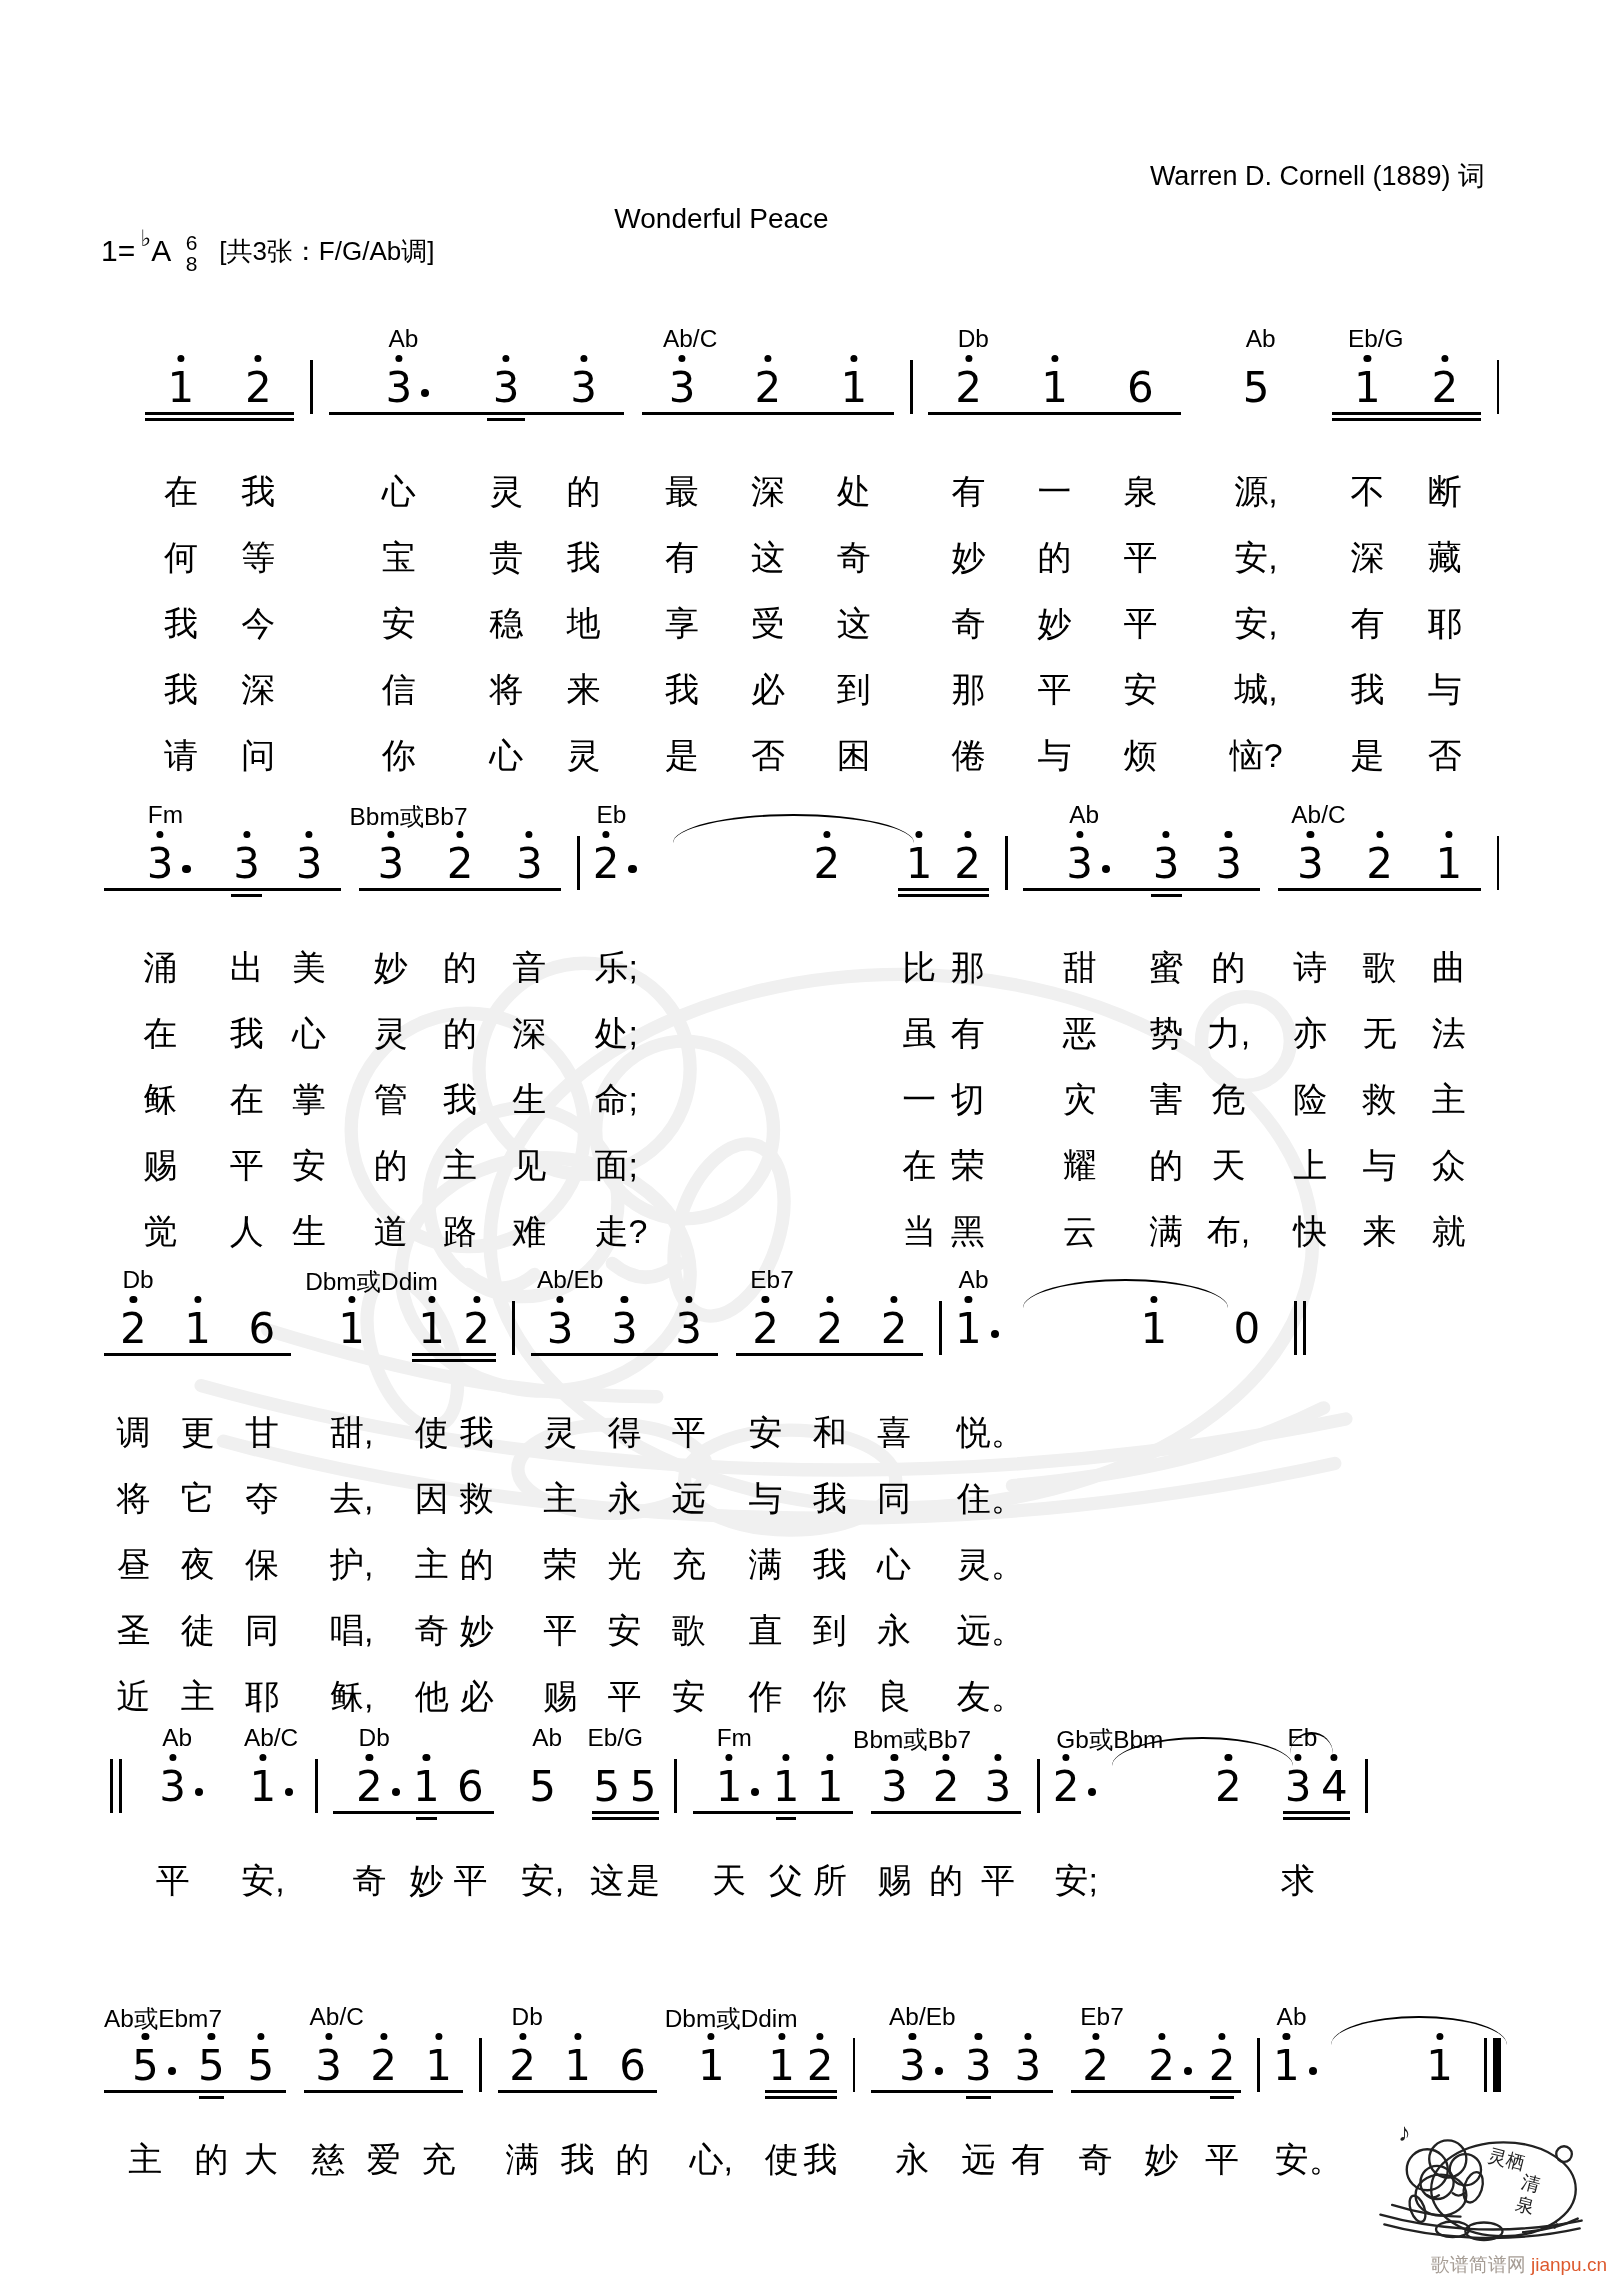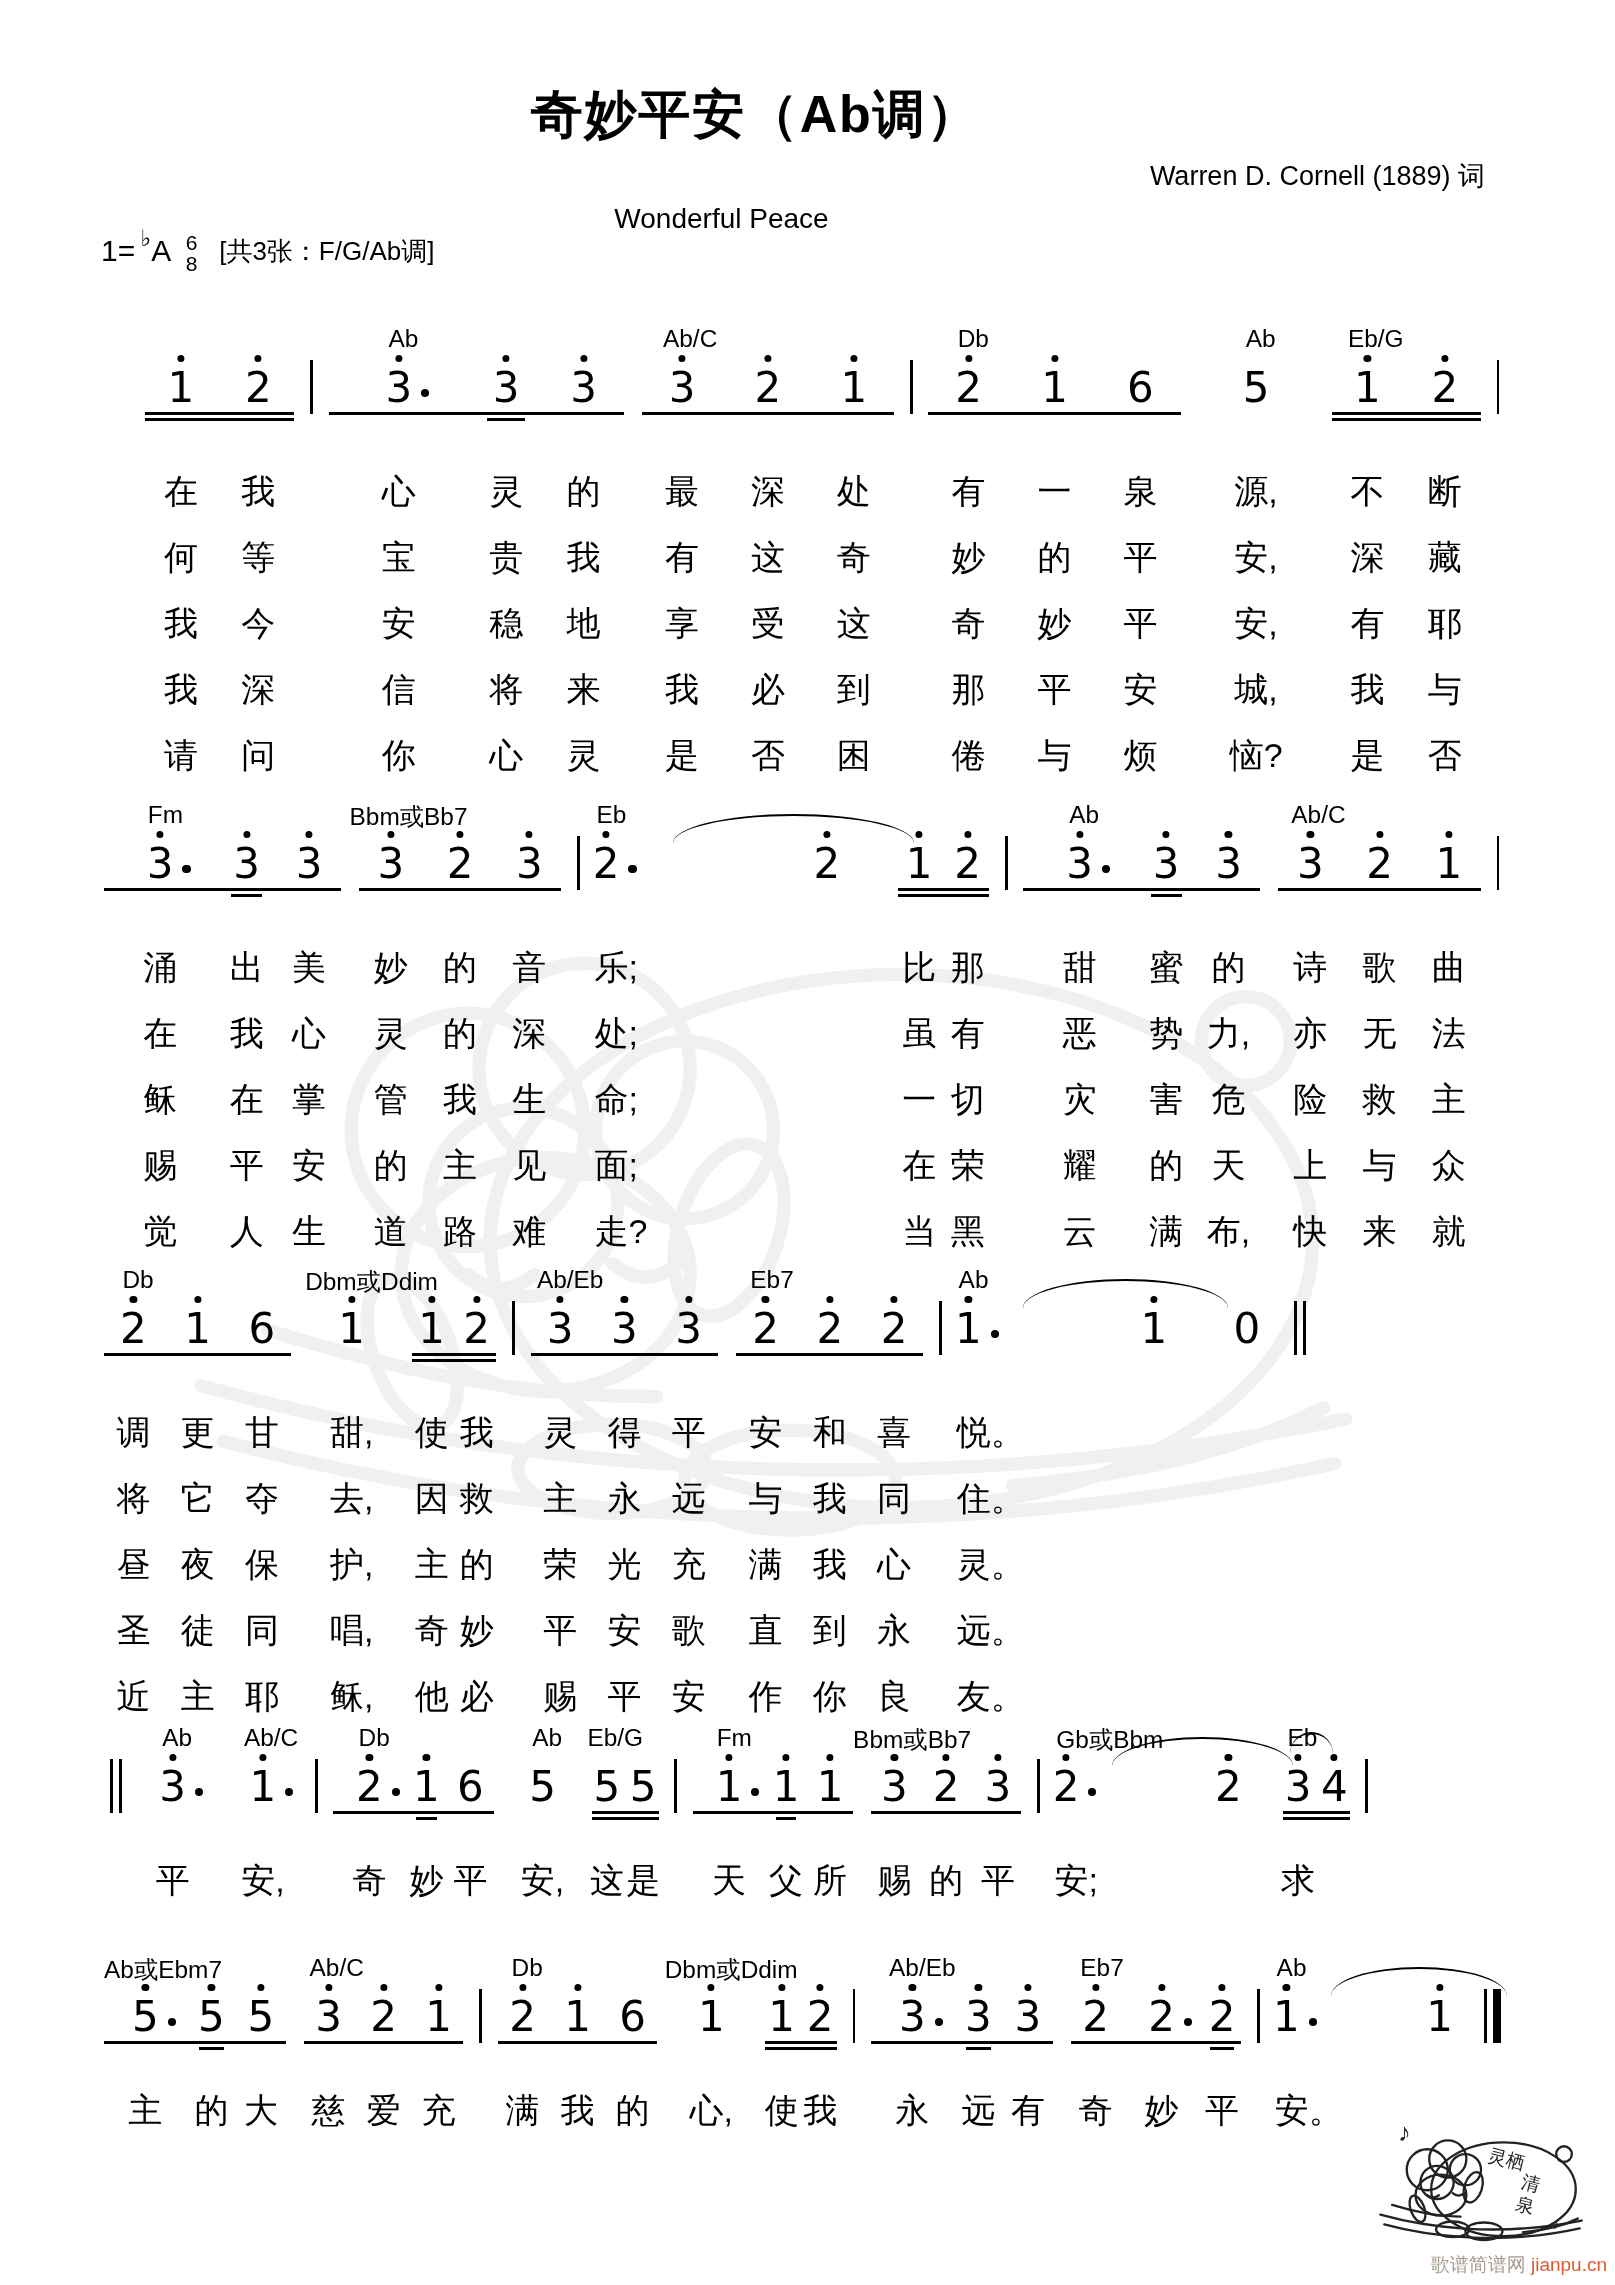--- a/index.html
+++ b/index.html
@@ -82,21 +82,20 @@
         <path d="M14 78 C 40 86, 60 90, 84 90"></path>
         <path d="M148 106 C 170 104, 188 100, 204 92"></path>
       </g>
     </symbol>
   </svg>
 
   <svg class="wm-center" viewBox="0 0 210 120" aria-hidden="true">
     <use href="#lamb-shape"></use>
   </svg>
 
-  <div class="title">奇妙平安（Ab调）</div>
   <div class="credits">
     <div>Warren D. Cornell (1889) 词</div>
   </div>
   <div class="subtitle">Wonderful Peace</div>
   <div class="keyline">
     <span>1=</span>
       <span class="flat">♭</span>
       <span>A</span>
     <span class="meter">
       <span>6</span>
@@ -954,21 +953,21 @@
               <span class="dwrap"><span class="digit">4</span><span class="octd"></span></span>
             </div>
             <div class="lyrgap"></div>
             <div class="lyr"></div>
           </div>
         </div>
         <div class="tok-bar bar">
           <div class="bl"></div>
         </div>
       </div>
-      <div class="system l1" style="top: 1947px; left: 95px; width: 1411px; justify-content: space-between;">
+      <div class="system l1" style="top: 1996px; left: 95px; width: 1411px; justify-content: space-between;">
         <div class="grp b1" style="flex-grow: 3.4;">
           <div class="note" style="flex-grow: 1.6;">
             <div class="chordz">
               <span class="chord">Ab或Ebm7</span>
             </div>
             <div class="dz">
               <span class="dwrap"><span class="digit">5</span><span class="octd"></span><span class="augd"></span></span>
             </div>
             <div class="lyrgap"></div>
             <div class="lyr">主</div>

